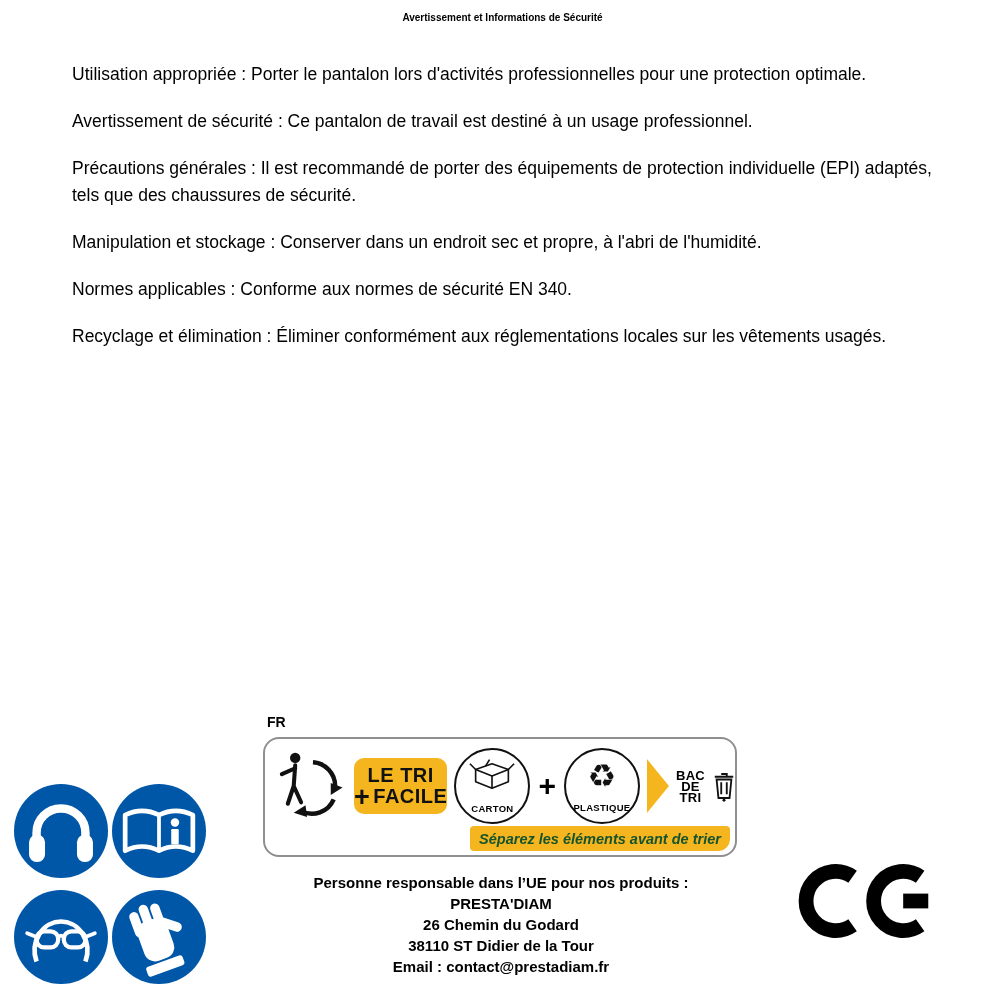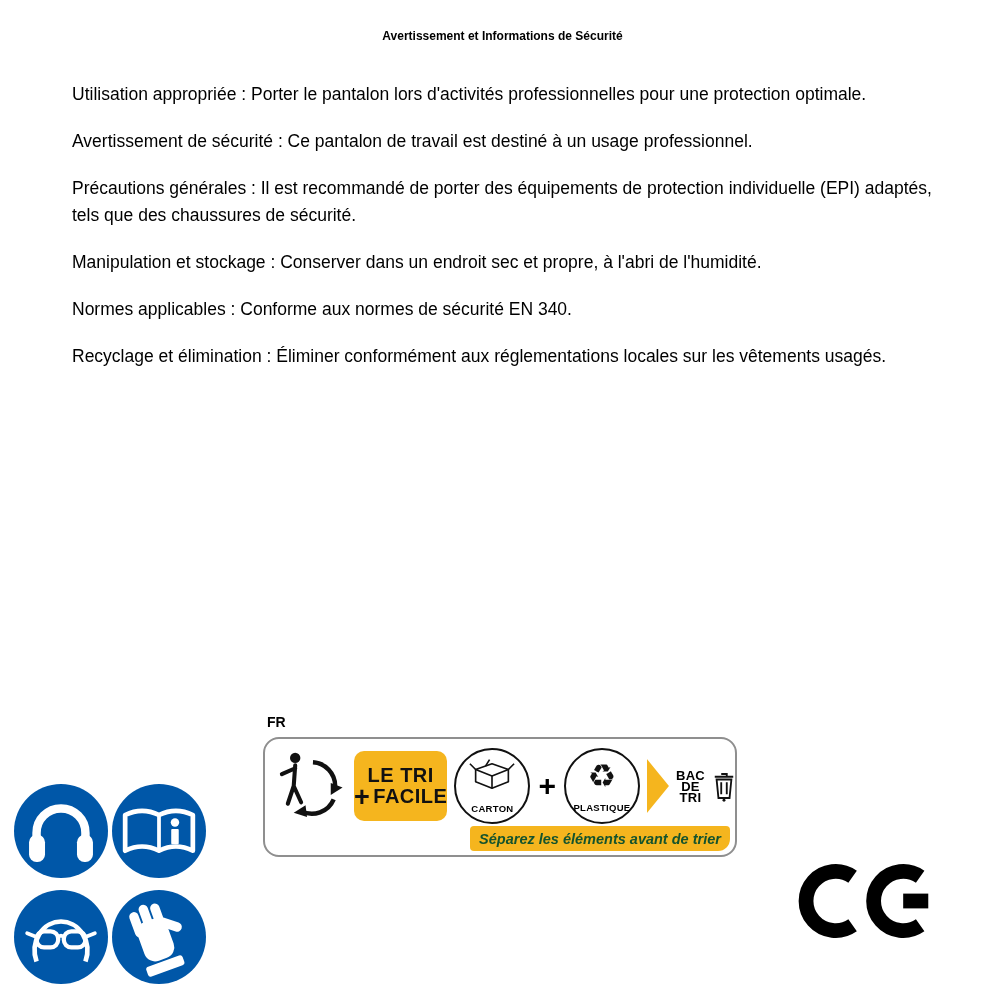--- a/index.html
+++ b/index.html
@@ -4,22 +4,22 @@
 <style>
   * { box-sizing: border-box; }
   html,body { margin:0; padding:0; }
   body {
     width:1005px; height:1005px; background:#ffffff; color:#000;
     font-family:"Liberation Sans", sans-serif; position:relative; overflow:hidden;
   }
   :root { --safety-blue:#0057A8; --accent:#F5B51E; }
 
   .title {
-    margin:0; padding-top:29px; text-align:center;
-    font-size:12px; font-weight:bold;
+    margin:0; padding-top:12px; text-align:center;
+    font-size:10px; font-weight:bold;
   }
   .content {
     margin:38px 60px 0 72px; width:868px;
     font-size:17.5px; line-height:27px;
   }
   .content p { margin:0 0 20px 0; }
 
   
   .icons-grid {
     position:absolute; left:14px; top:784px;
@@ -37,21 +37,21 @@
   .fr-label { position:absolute; left:267px; top:714px; font-size:14px; font-weight:bold; }
   .banner {
     position:absolute; left:263px; top:737px; width:474px; height:120px;
     background:#fff; border:2px solid #8f8f8f; border-radius:16px;
   }
   .banner-row {
     display:flex; align-items:center; height:94px; padding-left:8px; gap:7px;
   }
   .triman svg { width:74px; height:84px; display:block; }
   .badge {
-    width:112px; height:70px; border-radius:10px; background:var(--accent);
+    width:112px; height:56px; border-radius:10px; background:var(--accent);
     display:flex; flex-direction:column; align-items:center; justify-content:center;
     color:#111; font-weight:bold; line-height:1.05;
   }
   .badge-line1 { font-size:20px; letter-spacing:.5px; }
   .badge-line2 { font-size:20px; letter-spacing:.5px; display:flex; align-items:center; gap:3px; }
   .badge-plus { font-size:27px; line-height:20px; }
   .material-circle {
     width:76px; height:76px; border:2.5px solid #111; border-radius:50%;
     background:#fff; display:flex; flex-direction:column; align-items:center; justify-content:center;
     flex-shrink:0;
@@ -191,20 +191,27 @@
             <path d="M5 11 L7 31 H19 L21 11 Z"></path>
             <path d="M10 14 V27 M16 14 V27"></path>
             <circle cx="13" cy="33.5" r="1.6" fill="#111" stroke="none"></circle>
           </g>
         </svg>
       </div>
     </div>
     <div class="tagline">Séparez les éléments avant de trier</div>
   </div>
 
+  <div class="address">
+    <div>Personne responsable dans l’UE pour nos produits :</div>
+    <div>PRESTA'DIAM</div>
+    <div>26 Chemin du Godard</div>
+    <div>38110 ST Didier de la Tour</div>
+    <div>Email : contact@prestadiam.fr</div>
+  </div>
 
   <div class="ce">
     <svg viewBox="0 0 230 124" role="img" aria-label="CE">
       <path d="M 86.4 24.3 A 46 46 0 1 0 86.4 99.7" fill="none" stroke="#000" stroke-width="23"></path>
       <path d="M 191.4 24.3 A 46 46 0 1 0 191.4 99.7" fill="none" stroke="#000" stroke-width="23"></path>
       <path d="M 165 62 H 204" fill="none" stroke="#000" stroke-width="23"></path>
     </svg>
   </div>
 
 </div>

